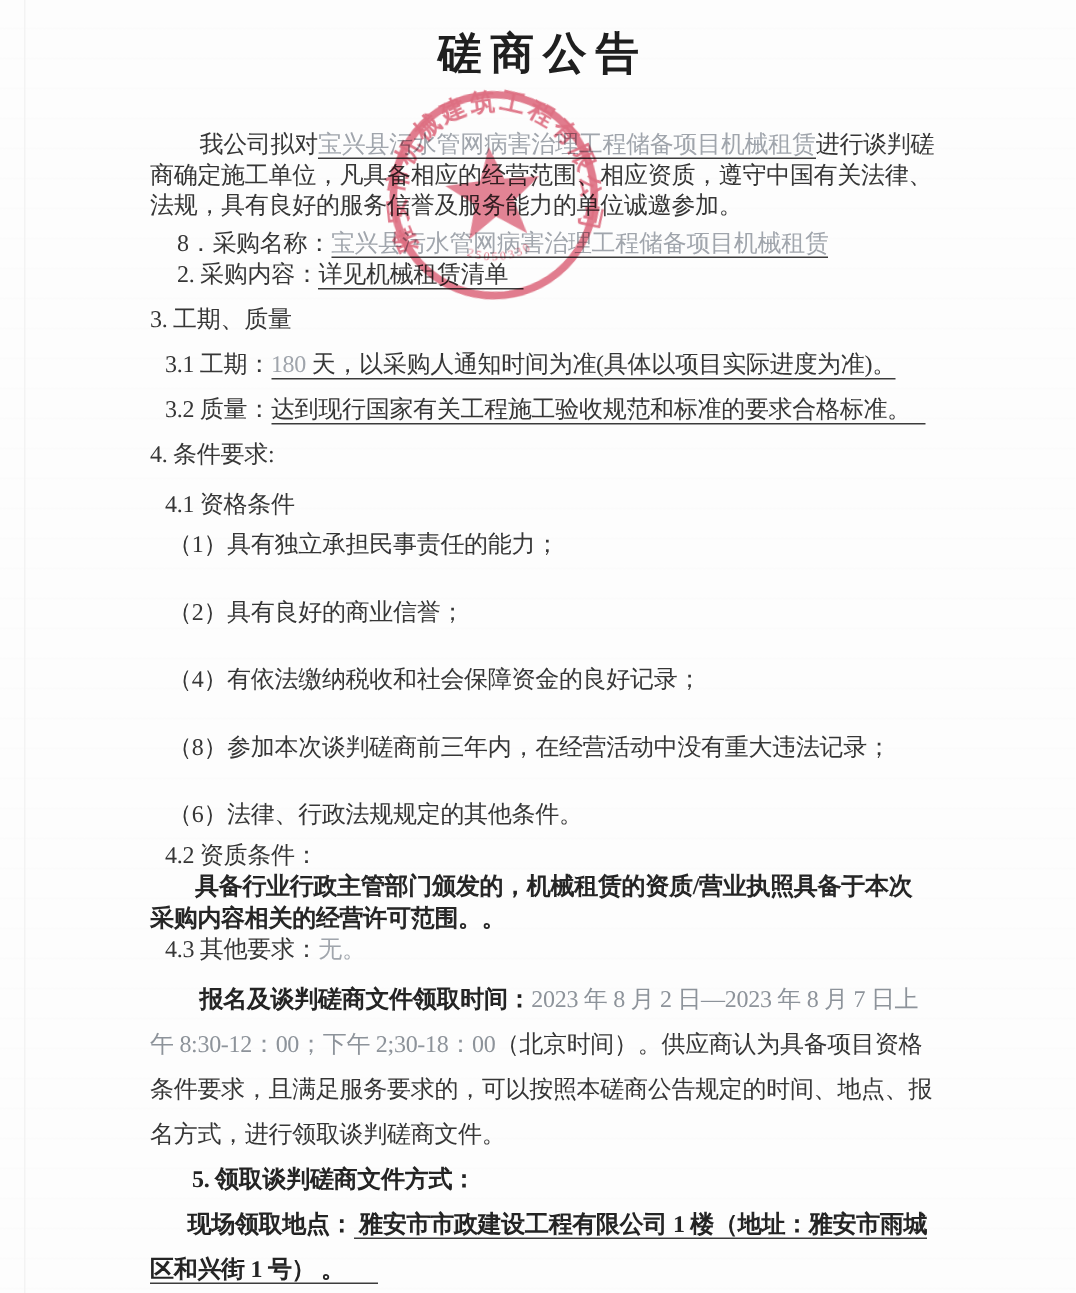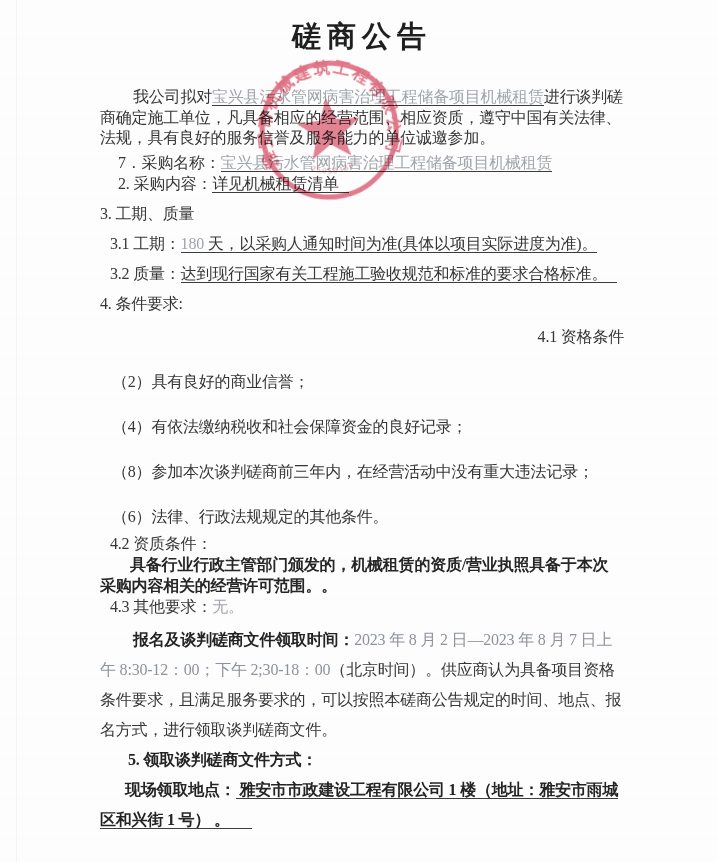--- a/index.html
+++ b/index.html
@@ -23,21 +23,21 @@
     font-weight:bold;color:#1f1f1f;
     text-align:center;letter-spacing:6px;
   }
   p{margin:0;}
   .p1{margin-top:35px;line-height:20.7px;text-indent:33px;}
   .items{margin-top:3px;}
   .item{line-height:21px;margin-left:18px;}
   .h3{margin-top:9px;line-height:21px;}
   .sub{margin-top:9px;line-height:21px;margin-left:10px;}
   .h4{margin-top:9px;line-height:21px;}
-  .h41{margin-top:12px;line-height:21px;margin-left:10px;text-align:right;}
+  .h41{margin-top:12px;line-height:21px;margin-left:10px;}
   .qitem{margin-top:24px;line-height:21px;margin-left:12px;}
   .qitem.first{margin-top:6px;}
   .h42{margin-top:6px;line-height:21px;margin-left:10px;}
   .boldpara{line-height:21px;text-indent:30px;font-weight:bold;color:#262626;}
   .h43{line-height:21px;margin-left:10px;}
   .regpara{margin-top:8px;line-height:30px;text-indent:33px;}
   .h5{line-height:30px;margin-left:28px;font-weight:bold;color:#242424;}
   .locpara{line-height:30px;text-indent:25px;font-weight:bold;color:#242424;}
   .u{border-bottom:1px solid #3c3c3c;}
   .g{color:#a0a5ac;}
@@ -61,34 +61,35 @@
 <div class="page">
   <div class="edge-line"></div>
 
   <div class="doc">
 
     <h1 class="title">磋商公告</h1>
 
     <p class="p1"><span>我公司拟对</span><span class="u g">宝兴县污水管网病害治理工程储备项目机械租赁</span><span>进行谈判磋商确定施工单位，凡具备相应的经营范围、相应资质，遵守中国有关法律、法规，具有良好的服务信誉及服务能力的单位诚邀参加。</span></p>
 
     <div class="items">
-      <p class="item"><span>7．采购名称：</span><span class="u g">宝兴县污水管网病害治理工程储备项目机械租赁</span></p>
+      <p class="item"><span>8．采购名称：</span><span class="u g">宝兴县污水管网病害治理工程储备项目机械租赁</span></p>
       <p class="item"><span>2. 采购内容：</span><span class="u ext8">详见机械租赁清单</span></p>
     </div>
 
     <p class="h3">3. 工期、质量</p>
 
     <p class="sub"><span>3.1 工期：</span><span class="u"><span class="g">180</span><span> 天，以采购人通知时间为准(具体以项目实际进度为准)。</span></span></p>
 
     <p class="sub"><span>3.2 质量：</span><span class="u ext8">达到现行国家有关工程施工验收规范和标准的要求合格标准。</span></p>
 
     <p class="h4">4. 条件要求:</p>
 
     <p class="h41">4.1 资格条件</p>
 
+    <p class="qitem first">（1）具有独立承担民事责任的能力；</p>
     <p class="qitem">（2）具有良好的商业信誉；</p>
     <p class="qitem">（4）有依法缴纳税收和社会保障资金的良好记录；</p>
     <p class="qitem">（8）参加本次谈判磋商前三年内，在经营活动中没有重大违法记录；</p>
     <p class="qitem">（6）法律、行政法规规定的其他条件。</p>
 
     <p class="h42">4.2 资质条件：</p>
     <p class="boldpara">具备行业行政主管部门颁发的，机械租赁的资质/营业执照具备于本次采购内容相关的经营许可范围。。</p>
 
     <p class="h43"><span>4.3 其他要求：</span><span class="g">无。</span></p>
 

